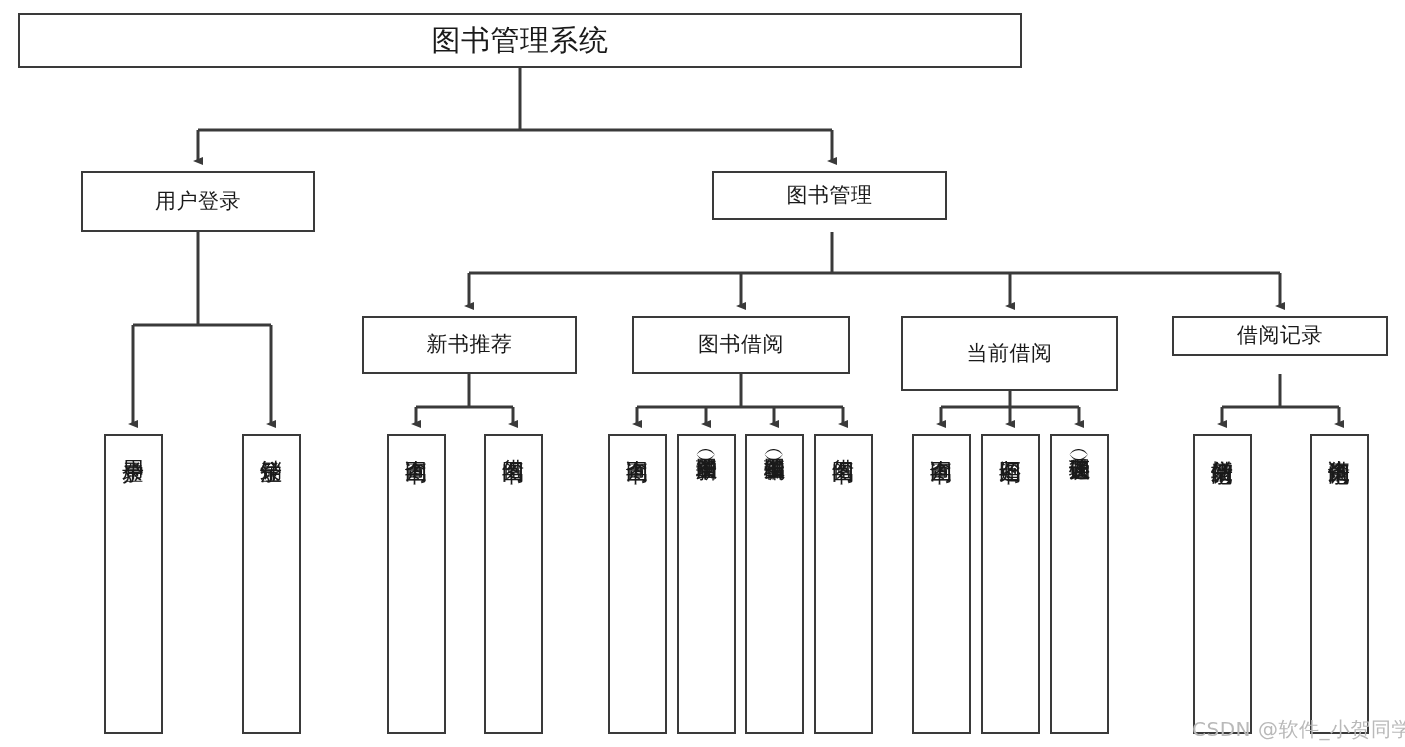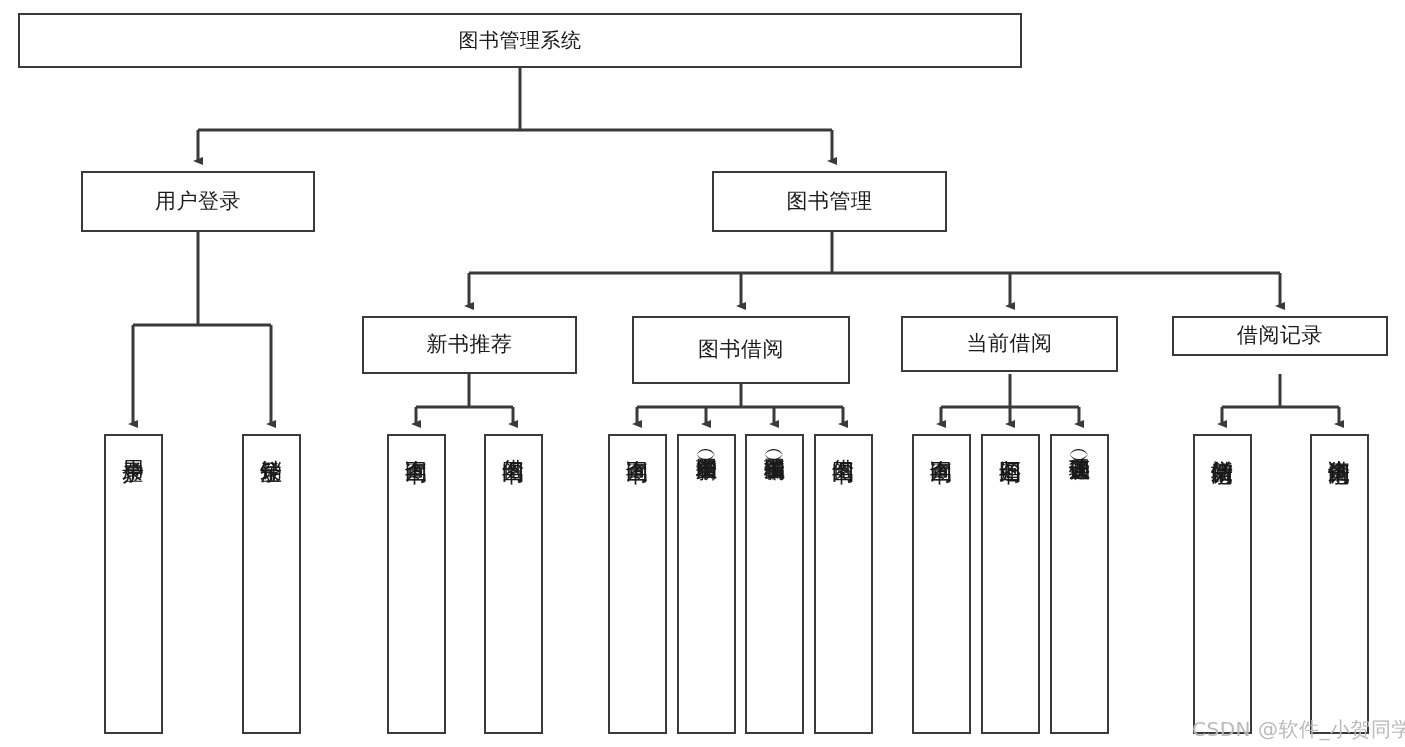--- a/index.html
+++ b/index.html
@@ -42,21 +42,21 @@
     line-height: 1.12;
     color: #1a1a1a;
   }
   
   .node.horiz .node-label {
     font-size: 21px;
     letter-spacing: 0.5px;
     white-space: nowrap;
   }
   .node.root .node-label {
-    font-size: 20px;
+    font-size: 29px;
   }
   
   .node.vert {
     align-items: flex-start;
     justify-content: center;
     padding-top: 6px;
   }
   .node.vert .node-label {
     writing-mode: vertical-rl;
     text-orientation: upright;
@@ -134,31 +134,31 @@
     </g>
   </svg>
 
   <div class="node horiz root" style="left:18px; top:13px; width:1004px; height:55px;">
     <span class="node-label">图书管理系统</span>
   </div>
 
   <div class="node horiz" style="left:81px; top:171px; width:234px; height:61px;">
     <span class="node-label">用户登录</span>
   </div>
-  <div class="node horiz" style="left:712px; top:171px; width:235px; height:61px;">
+  <div class="node horiz" style="left:712px; top:171px; width:235px; height:49px;">
     <span class="node-label">图书管理</span>
   </div>
 
   <div class="node horiz" style="left:362px; top:316px; width:215px; height:58px;">
     <span class="node-label">新书推荐</span>
   </div>
-  <div class="node horiz" style="left:632px; top:316px; width:218px; height:68px;">
+  <div class="node horiz" style="left:632px; top:316px; width:218px; height:58px;">
     <span class="node-label">图书借阅</span>
   </div>
-  <div class="node horiz" style="left:901px; top:316px; width:217px; height:56px;">
+  <div class="node horiz" style="left:901px; top:316px; width:217px; height:75px;">
     <span class="node-label">当前借阅</span>
   </div>
   <div class="node horiz" style="left:1172px; top:316px; width:216px; height:40px;">
     <span class="node-label">借阅记录</span>
   </div>
 
   <div class="node vert" style="left:104px; top:434px; width:59px; height:300px;">
     <span class="node-label">用户登录</span>
   </div>
   <div class="node vert" style="left:242px; top:434px; width:59px; height:300px;">

